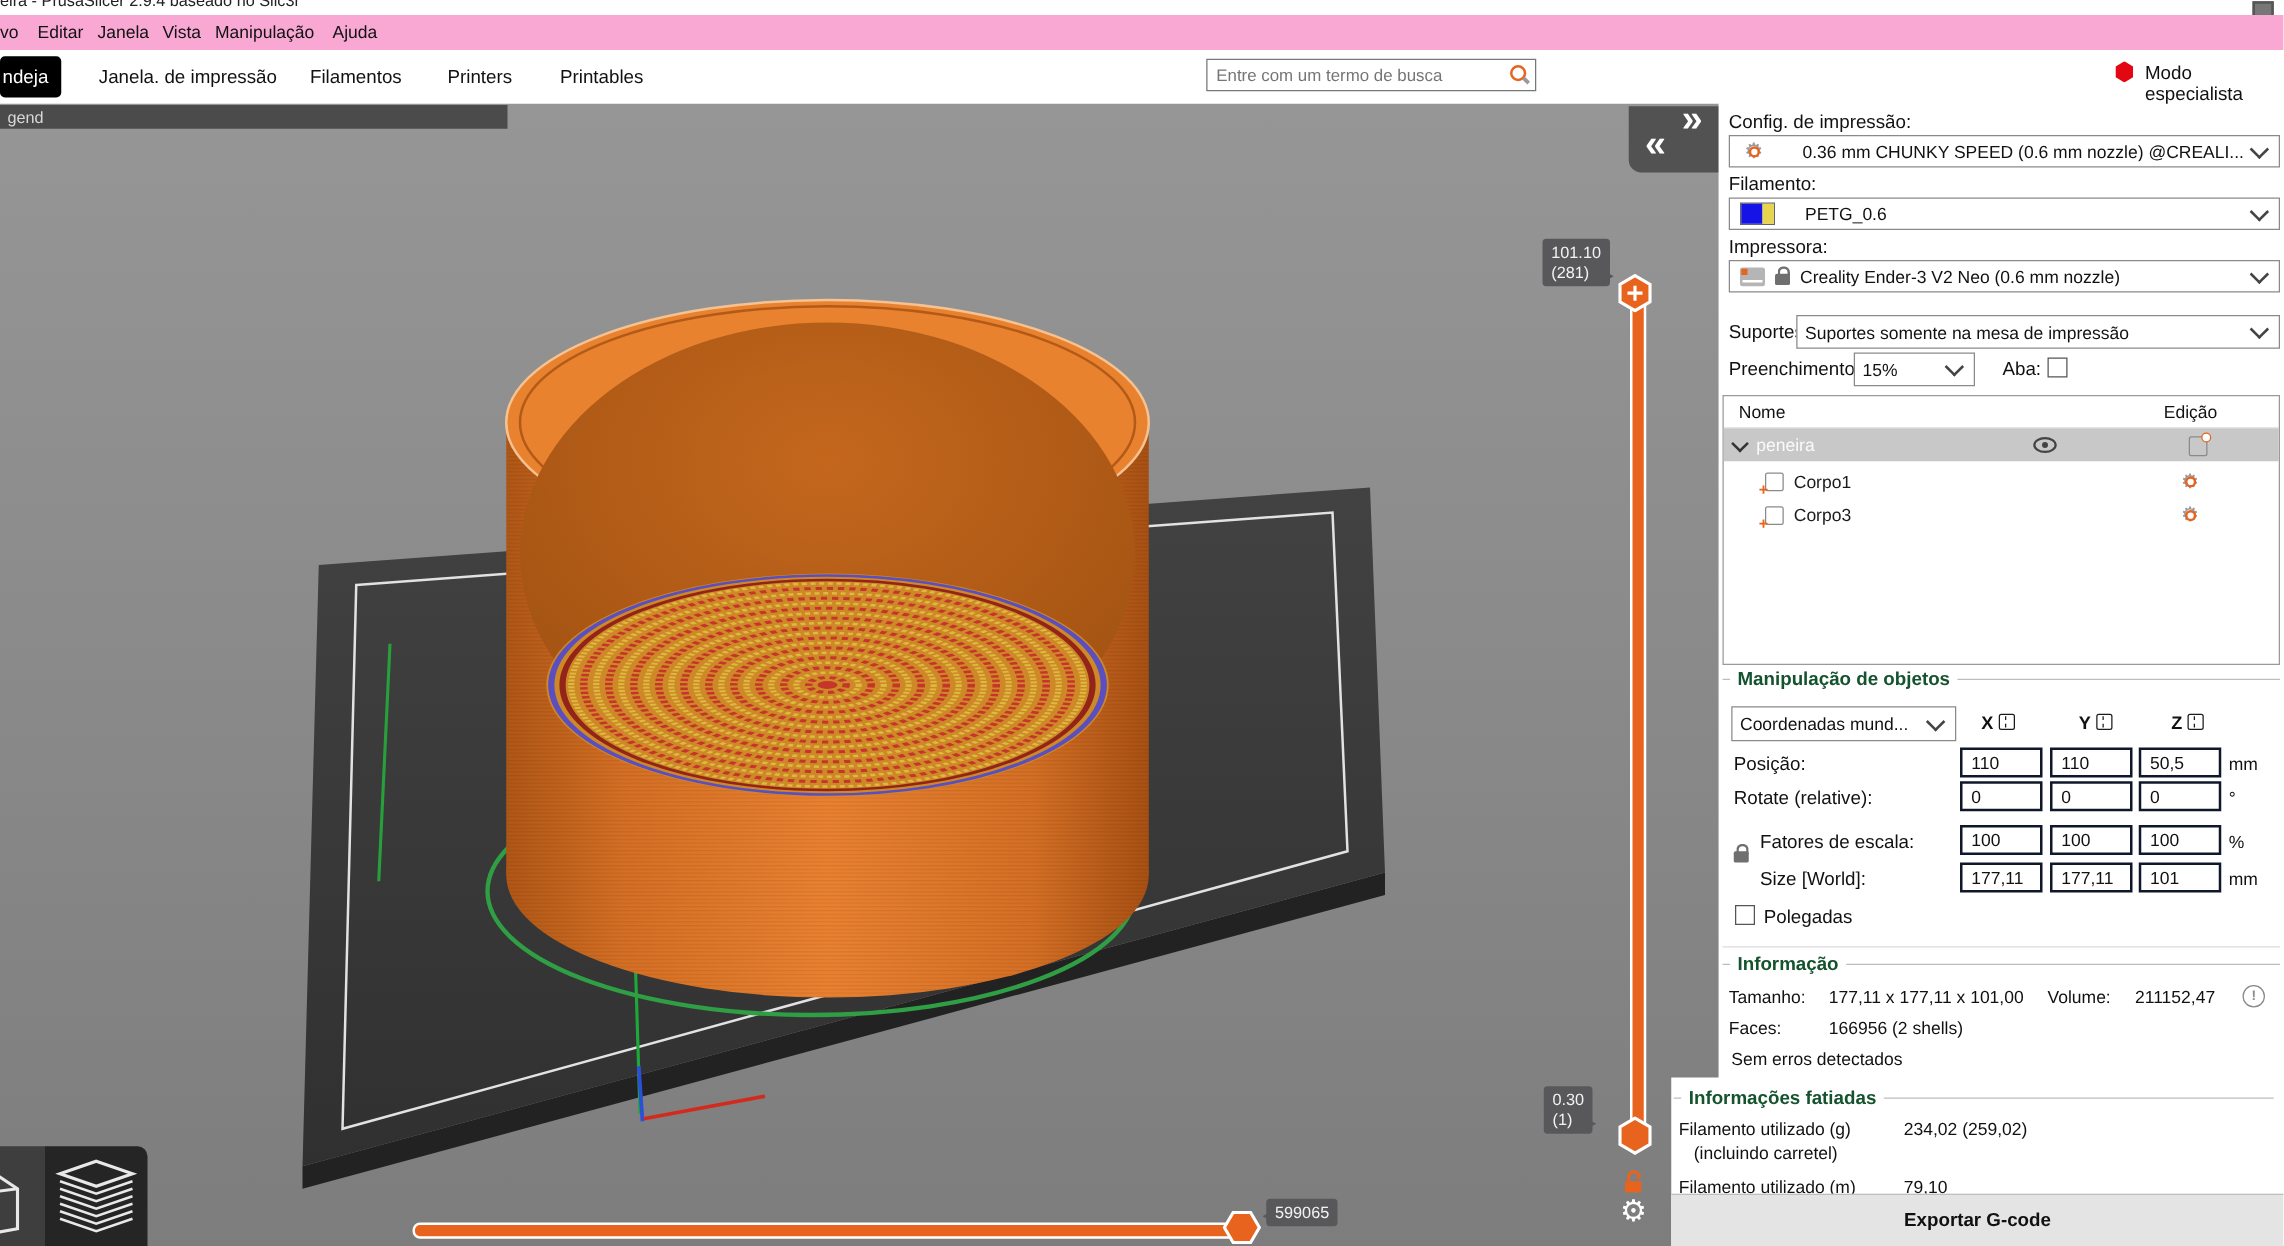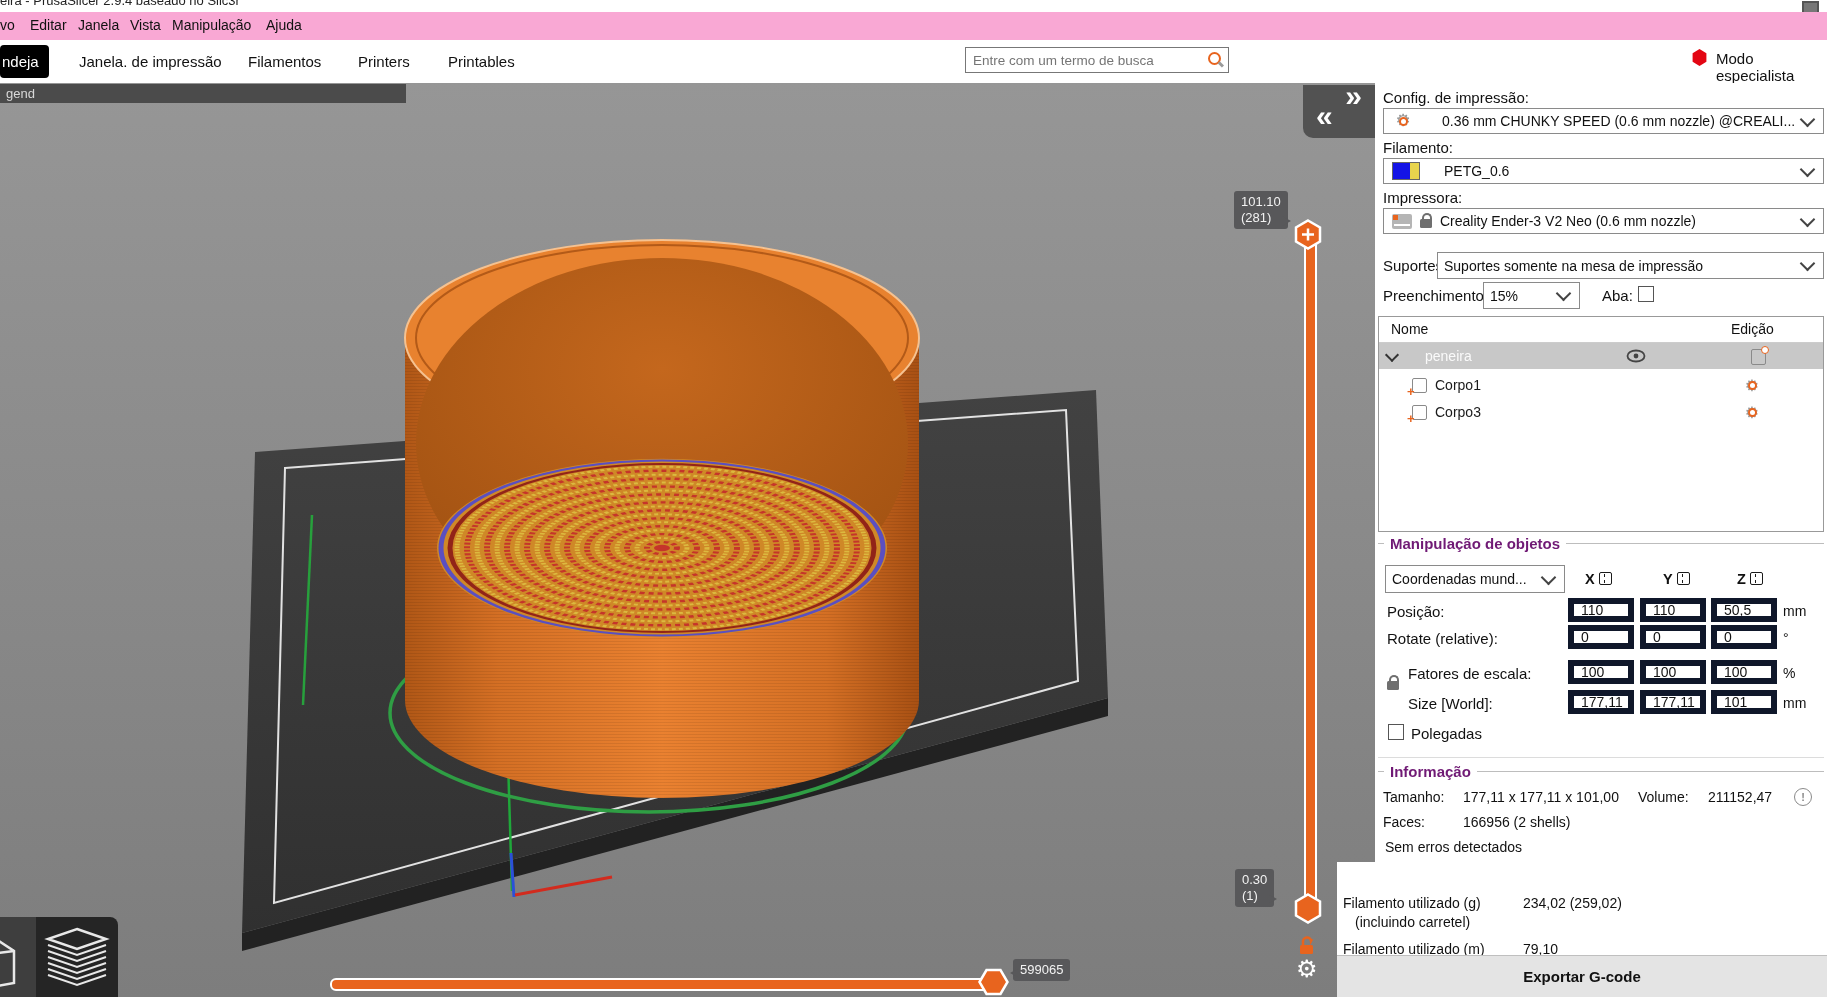--- a/index.html
+++ b/index.html
@@ -50,34 +50,34 @@
   .printer-ico{flex:none;position:relative;width:20px;height:15px;margin-left:8px;background:#b5b5b5;border-radius:2px;}
   .printer-ico::before{content:'';position:absolute;left:1px;top:1px;width:5px;height:5px;background:#e8641e;}
   .printer-ico::after{content:'';position:absolute;left:2px;bottom:3px;right:2px;height:2px;background:#fff;}
   .lock-closed{flex:none;position:relative;width:12px;height:9px;background:#6f6f6f;border-radius:1.5px;margin-left:8px;margin-top:5px;}
   .lock-closed::before{content:'';position:absolute;left:2px;top:-6px;width:6px;height:6px;border:2px solid #6f6f6f;border-bottom:none;border-radius:5px 5px 0 0;}
   .cb{position:absolute;width:16px;height:16px;border:1px solid #555;background:#fff;appearance:none;margin:0;}
   
   #objtree{left:3px;top:233px;width:446px;height:216px;border:1px solid #999;box-sizing:border-box;background:#fff;}
   .treehead{position:absolute;left:0;top:0;width:100%;height:25px;border-bottom:1px solid #ccc;font-size:14px;color:#111;}
   .trow{position:absolute;left:0;width:100%;height:26px;font-size:14px;display:flex;align-items:center;}
-  .trow.sel{background:#c8c8c8;color:#fafafa;gap:20px;}
+  .trow.sel{background:#c8c8c8;color:#fafafa;}
   .tree-chev{width:8px;height:8px;border-right:2px solid #333;border-bottom:2px solid #333;transform:rotate(45deg);margin:-3px 8px 0 8px;}
   .cube-ico{position:relative;width:13px;height:13px;border:1.5px solid #8a8a8a;border-radius:2px;background:#fff;}
   .cube-ico::before{content:'+';position:absolute;left:-6px;bottom:-7px;color:#e8641e;font-size:13px;font-weight:bold;}
   .editgear{position:relative;width:18px;text-align:center;color:#9a9a9a;font-size:16px;}
   .editgear::after{content:'';position:absolute;left:50%;top:50%;width:5px;height:5px;margin:-4px 0 0 -4px;border:2px solid #e8641e;border-radius:50%;background:#fff;}
   .edit-ico{position:relative;width:13px;height:14px;border:1.5px solid #8a8a8a;border-radius:2px;}
   .edit-ico::after{content:'';position:absolute;right:-4px;top:-4px;width:6px;height:6px;border:1.5px solid #e8641e;border-radius:50%;background:#fff;}
   
   .fstitle{position:absolute;display:flex;align-items:center;width:446px;left:3px;}
-  .fstitle .txt{font-size:15px;font-weight:bold;color:#701a75;padding:0 6px;white-space:nowrap;}
+  .fstitle .txt{font-size:15px;font-weight:bold;color:#14532d;padding:0 6px;white-space:nowrap;}
   .fstitle .ln{height:1px;background:#bdbdbd;flex:1;}
   .fstitle .ln.short{flex:none;width:6px;}
-  .inputbox{position:absolute;width:66px;height:24px;border:6px solid #0f172a;font-size:14px;padding:0 0 0 7px;font-family:"Liberation Sans",sans-serif;color:#111;box-sizing:border-box;}
+  .inputbox{position:absolute;width:66px;height:24px;border:2px solid #0f172a;font-size:14px;padding:0 0 0 7px;font-family:"Liberation Sans",sans-serif;color:#111;box-sizing:border-box;}
   .unit{position:absolute;font-size:14px;color:#111;}
   .frame-ico{display:inline-block;position:relative;width:11px;height:11px;border:1.6px solid #1a1a1a;border-radius:2px;vertical-align:-1px;margin-left:4px;}
   .frame-ico::before{content:'';position:absolute;left:4px;top:1px;width:1.6px;height:3px;background:#1a1a1a;}
   .frame-ico::after{content:'';position:absolute;left:4px;bottom:1px;width:1.6px;height:3px;background:#1a1a1a;}
   .xyzhead{position:absolute;font-size:14.5px;font-weight:bold;color:#111;}
   .divider{position:absolute;left:3px;width:446px;height:1px;background:#dcdcdc;}
   .infotext{position:absolute;font-size:14px;color:#111;white-space:nowrap;}
   .bang{position:absolute;width:16px;height:16px;border:1.5px solid #8a8a8a;border-radius:50%;color:#8a8a8a;font-size:11px;font-weight:bold;text-align:center;line-height:16px;}
   
   #bottomoverlay{left:1337px;top:862px;width:490px;height:135px;background:#fff;overflow:hidden;}
@@ -366,20 +366,25 @@
     <span class="infotext" style="left:88px;top:706px">177,11 x 177,11 x 101,00</span>
     <span class="infotext" style="left:263px;top:706px">Volume:</span>
     <span class="infotext" style="left:333px;top:706px">211152,47</span>
     <span class="bang" style="left:419px;top:705px">!</span>
     <span class="infotext" style="left:8px;top:731px">Faces:</span>
     <span class="infotext" style="left:88px;top:731px">166956 (2 shells)</span>
     <span class="infotext" style="left:10px;top:756px">Sem erros detectados</span>
   </div>
 
   <div class="abs" id="bottomoverlay">
+    <div class="fstitle" style="top:8px;left:2px;width:480px">
+      <span class="ln short"></span>
+        <span class="txt">Informações fatiadas</span>
+        <span class="ln"></span>
+    </div>
     <span class="infotext" style="left:6px;top:33px">Filamento utilizado (g)</span>
     <span class="infotext" style="left:186px;top:33px">234,02 (259,02)</span>
     <span class="infotext" style="left:18px;top:52px">(incluindo carretel)</span>
     <span class="infotext" style="left:6px;top:79px">Filamento utilizado (m)</span>
     <span class="infotext" style="left:186px;top:79px">79,10</span>
     <div id="exportbar">Exportar G-code</div>
   </div>
 
 </div>
 

